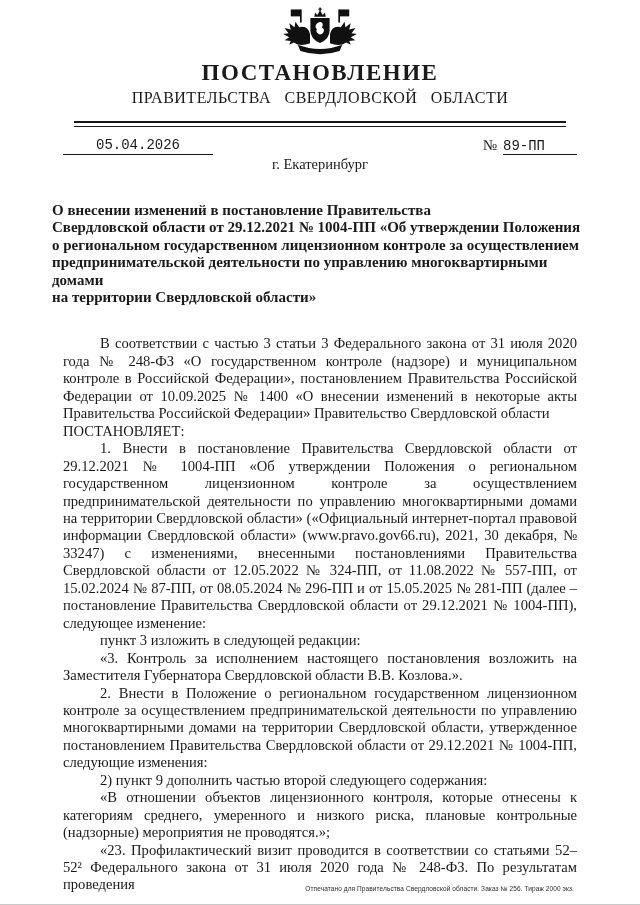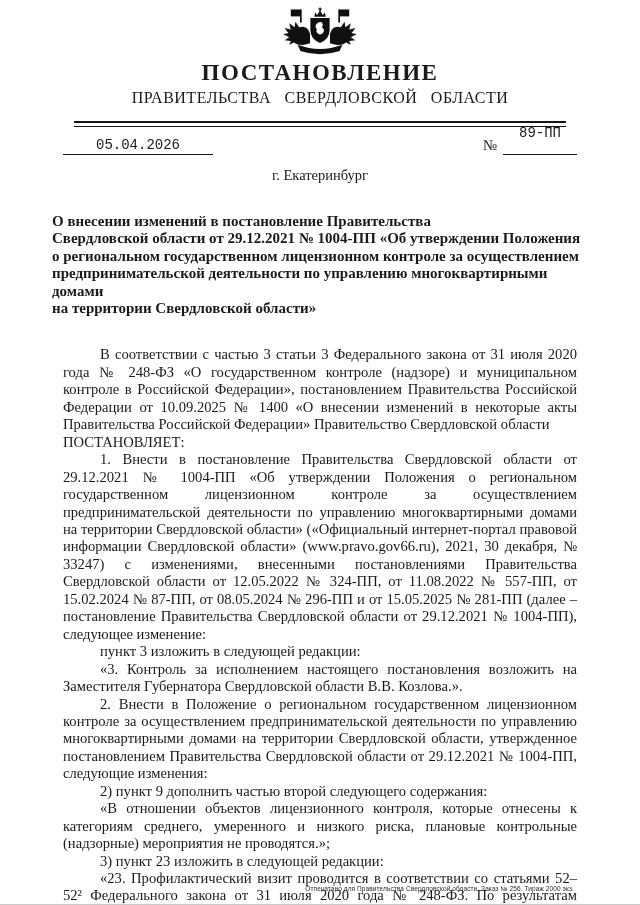--- a/index.html
+++ b/index.html
@@ -34,24 +34,24 @@
   .date-cell{
     width:150px;border-bottom:1.2px solid #161616;
     font-family:"Liberation Mono", monospace;
     font-size:14px;text-align:center;padding-bottom:1px;
   }
   .num-group{display:flex;align-items:flex-end;}
   .num-sign{font-size:15px;padding:0 6px 1px 0;}
   .num-cell{
     width:74px;border-bottom:1.2px solid #161616;
     font-family:"Liberation Mono", monospace;
-    font-size:14px;text-align:center;padding-bottom:13px;
+    font-size:14px;text-align:left;padding-bottom:0;
   }
   .city{
-    text-align:center;font-size:14.5px;margin:11px 0 0 0;line-height:18px;
+    text-align:center;font-size:14.5px;margin:0 0 0 0;line-height:18px;
   }
   .subject{
     margin:29px 52px 0 52px;
     text-align:left;font-weight:bold;
     font-size:15px;line-height:17.4px;
   }
   .subject span{display:block;}
   .body-text{
     margin:29px 63px 0 63px;
     font-size:14.6px;line-height:17.45px;
@@ -126,18 +126,17 @@
 
 <div class="body-text">
   <p>В соответствии с частью 3 статьи 3 Федерального закона от 31 июля 2020 года № 248-ФЗ «О государственном контроле (надзоре) и муниципальном контроле в Российской Федерации», постановлением Правительства Российской Федерации от 10.09.2025 № 1400 «О внесении изменений в некоторые акты Правительства Российской Федерации» Правительство Свердловской области</p>
   <p class="bold no-indent">ПОСТАНОВЛЯЕТ:</p>
   <p>1. Внести в постановление Правительства Свердловской области от 29.12.2021 № 1004-ПП «Об утверждении Положения о региональном государственном лицензионном контроле за осуществлением предпринимательской деятельности по управлению многоквартирными домами на территории Свердловской области» («Официальный интернет-портал правовой информации Свердловской области» (www.pravo.gov66.ru), 2021, 30 декабря, № 33247) с изменениями, внесенными постановлениями Правительства Свердловской области от 12.05.2022 № 324-ПП, от 11.08.2022 № 557-ПП, от 15.02.2024 № 87-ПП, от 08.05.2024 № 296-ПП и от 15.05.2025 № 281-ПП (далее – постановление Правительства Свердловской области от 29.12.2021 № 1004-ПП), следующее изменение:</p>
   <p>пункт 3 изложить в следующей редакции:</p>
   <p>«3. Контроль за исполнением настоящего постановления возложить на Заместителя Губернатора Свердловской области В.В. Козлова.».</p>
   <p>2. Внести в Положение о региональном государственном лицензионном контроле за осуществлением предпринимательской деятельности по управлению многоквартирными домами на территории Свердловской области, утвержденное постановлением Правительства Свердловской области от 29.12.2021 № 1004-ПП, следующие изменения:</p>
   <p>2) пункт 9 дополнить частью второй следующего содержания:</p>
   <p>«В отношении объектов лицензионного контроля, которые отнесены к категориям среднего, умеренного и низкого риска, плановые контрольные (надзорные) мероприятия не проводятся.»;</p>
-  <p>3) пункт 23 изложить в следующей редакции:</p>
   <p>«23. Профилактический визит проводится в соответствии со статьями 52–52² Федерального закона от 31 июля 2020 года № 248-ФЗ. По результатам проведения</p>
 </div>
 
 <div class="print-note">Отпечатано для Правительства Свердловской области. Заказ № 256. Тираж 2000 экз.</div>
 <div class="page-bottom-line"></div>
 
 </body></html>

